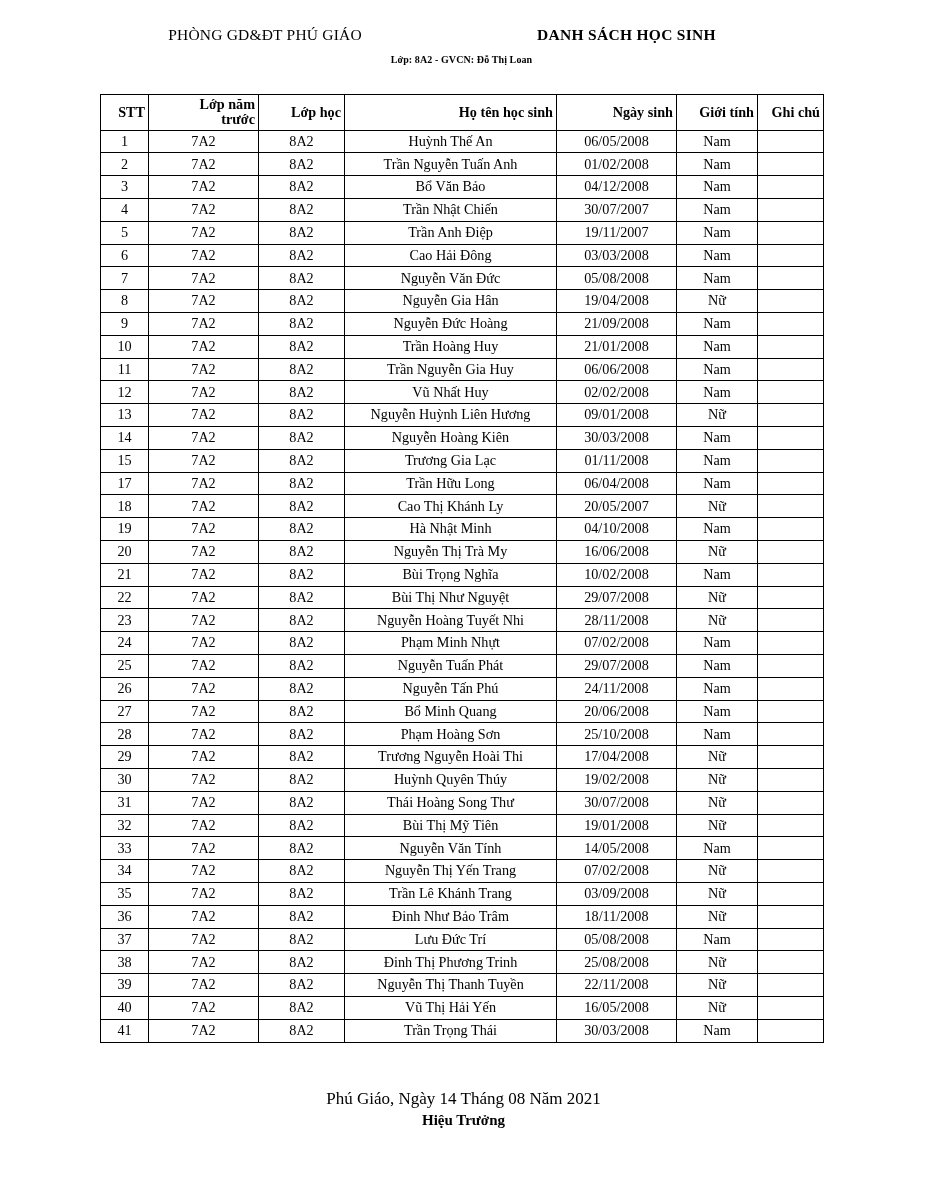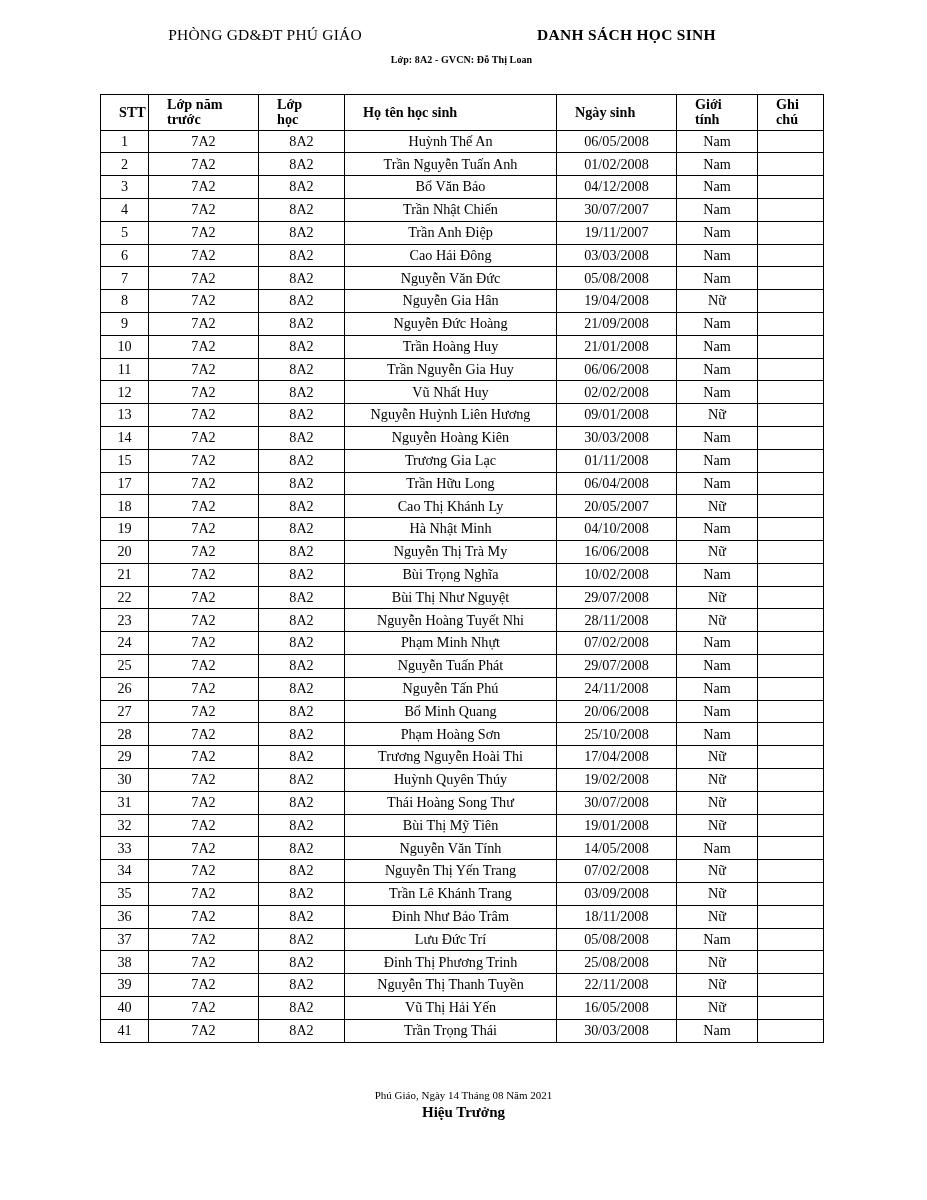--- a/index.html
+++ b/index.html
@@ -81,23 +81,23 @@
   table.roster th,
   table.roster td {
     border: 1px solid #000000;
     font-size: 14.2px;
     line-height: 1.08;
     padding: 0 4px;
     vertical-align: middle;
   }
   table.roster thead th {
     font-weight: bold;
-    text-align: left;
+    text-align: right;
     height: 35px;
-    padding: 2px 18px;
+    padding: 2px 3px;
   }
   table.roster tbody td {
     height: 22.8px;
     text-align: center;
     font-weight: normal;
   }
   td.c-name, th.c-name { text-align: left; }
   td.c-name { padding-left: 6px; }
 
   
@@ -111,21 +111,21 @@
 
   
   .doc-footer {
     position: absolute;
     top: 1089px;
     left: 0;
     width: 927px;
     text-align: center;
   }
   .footer-place {
-    font-size: 11px;
+    font-size: 17px;
     font-weight: normal;
     margin-bottom: 3px;
   }
   .footer-signer {
     font-size: 15px;
     font-weight: bold;
   }
 </style>
 </head>
 <body>

